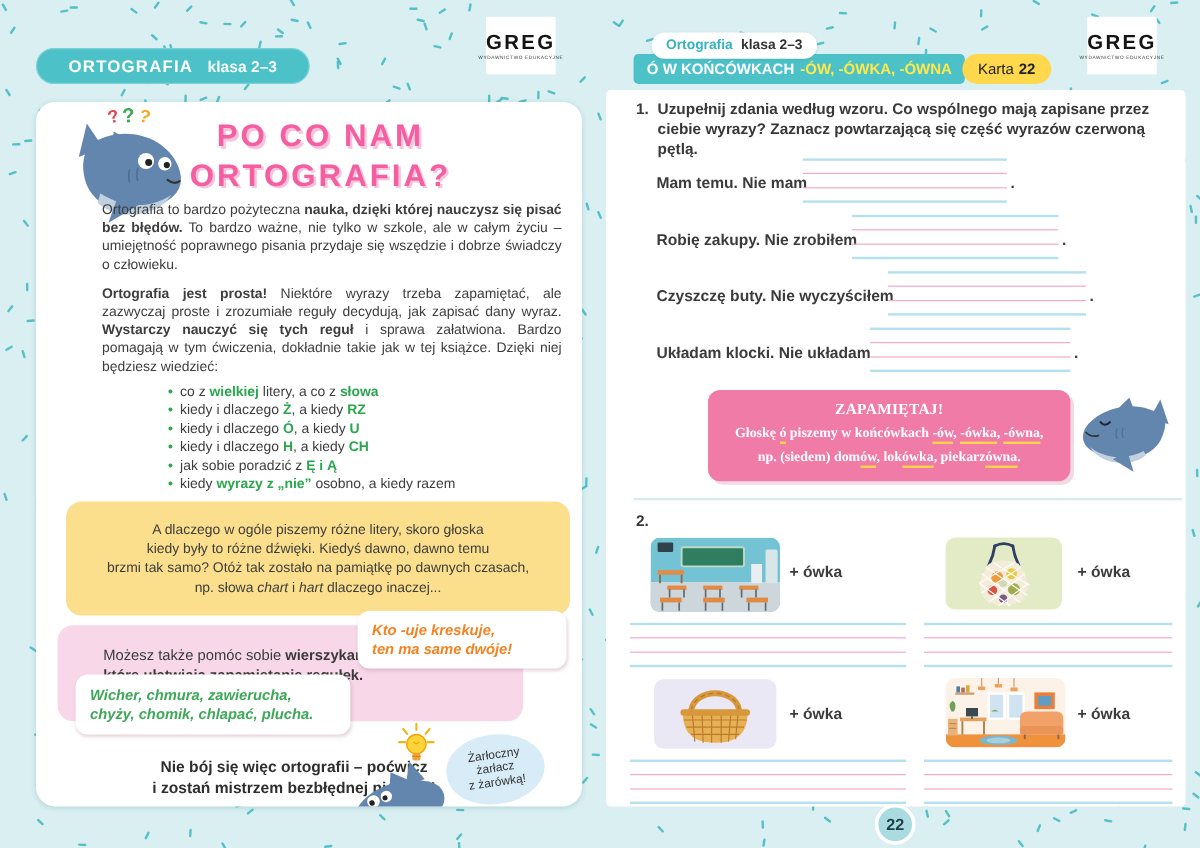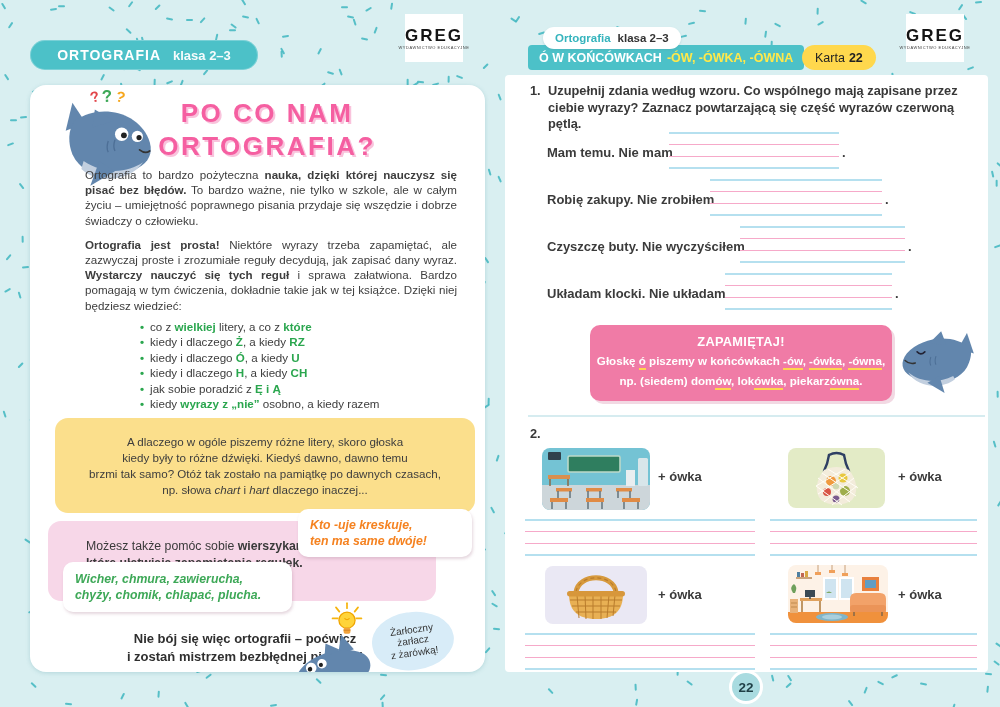--- a/index.html
+++ b/index.html
@@ -41,21 +41,21 @@
   .shark-a{position:absolute;left:20px;top:12px;width:112px;height:108px;}
   .qmarks{position:absolute;left:60px;top:2px;z-index:2;}
   .qmarks span{display:inline-block;font-weight:800;margin-right:3px;}
   .qmarks .q1{color:#e2454a;font-size:15px;transform:rotate(-16deg);}
   .qmarks .q2{color:#3da857;font-size:17px;transform:rotate(-4deg);}
   .qmarks .q3{color:#f6a71f;font-size:15px;transform:rotate(15deg);}
   .lp-title{position:absolute;left:112px;top:12px;width:250px;text-align:center;font-weight:800;font-size:26px;
             line-height:33px;letter-spacing:2.5px;color:#f55fa1;text-shadow:2px 2px 0 #f9c3dc;}
   .body-text{position:absolute;left:55px;top:82px;width:390px;font-size:11.6px;line-height:15.2px;
              text-align:justify;color:#3d3d3d;}
-  .body-text p{margin:0 18px 9px 0;}
+  .body-text p{margin:0 7px 9px 0;}
   .b{font-weight:bold;}
   .i{font-style:italic;}
   .gw{color:#2aa64e;font-weight:bold;}
   .bullets{position:absolute;left:110px;top:234px;font-size:11.6px;line-height:15.4px;color:#3d3d3d;}
   .bullet{display:flex;gap:6px;}
   .bdot{color:#2aa64e;font-weight:bold;}
   .yellow-box{position:absolute;left:25px;top:333px;width:420px;height:95px;background:#fbdf8c;border-radius:13px;
               display:flex;flex-direction:column;justify-content:center;text-align:center;font-size:11.6px;
               line-height:16px;color:#3d3d3d;}
   .pink-box{position:absolute;left:18px;top:436px;width:388px;height:80px;background:#f7d7e8;border-radius:13px;}
@@ -88,21 +88,21 @@
   .ex1-row{position:absolute;left:42px;width:435px;height:40px;}
   .ex1-row .sentence{position:absolute;left:0;top:13px;font-weight:bold;font-size:13px;color:#3b3b3b;white-space:nowrap;}
   .ex1-row .lines4{position:absolute;top:0;}
   .ex1-row .dot{position:absolute;top:13px;font-weight:bold;font-size:13px;}
   #row1{top:57px;}  #row1 .lines4{left:122px;width:170px;} #row1 .dot{left:295px;}
   #row2{top:104px;} #row2 .lines4{left:163px;width:172px;} #row2 .dot{left:338px;}
   #row3{top:151px;} #row3 .lines4{left:193px;width:165px;} #row3 .dot{left:361px;}
   #row4{top:198px;} #row4 .lines4{left:178px;width:167px;} #row4 .dot{left:348px;}
 
   .remember{position:absolute;left:85px;top:250px;width:302px;height:76px;background:#f07ba6;border-radius:10px;
-            box-shadow:3px 3px 0 #f2d9e3;text-align:center;color:#fff;}
+            box-shadow:3px 3px 0 #f2d9e3;text-align:center;color:#fff;font-family:Liberation Serif, serif;}
   .remember .rt{font-weight:bold;font-size:12.8px;margin-top:9px;letter-spacing:.3px;}
   .remember .rl{font-weight:bold;font-size:11.6px;line-height:17px;margin-top:3px;}
   .yu{border-bottom:2.5px solid #ffd54d;padding-bottom:.5px;}
   .shark-c{position:absolute;left:388px;top:251px;width:86px;height:74px;}
   .divider{position:absolute;left:23px;top:340px;width:457px;height:2px;background:#d6ecf0;}
 
   .rebus-box{position:absolute;border-radius:8px;overflow:hidden;}
   #rebus1{left:37px;top:373px;width:108px;height:62px;}
   #rebus2{left:283px;top:373px;width:97px;height:60px;background:#e3ebc6;}
   #rebus3{left:40px;top:491px;width:102px;height:58px;background:#eae8f4;}
@@ -856,21 +856,21 @@
       <div>PO CO NAM</div>
       <div>ORTOGRAFIA?</div>
     </div>
     <div class="body-text">
       <p><span>Ortografia to bardzo pożyteczna </span><span class="b">nauka, dzięki której nauczysz się pisać bez błędów.</span><span> To bardzo ważne, nie tylko w szkole, ale w całym życiu – umiejętność poprawnego pisania przydaje się wszędzie i dobrze świadczy o człowieku.</span></p>
       <p><span class="b">Ortografia jest prosta!</span><span> Niektóre wyrazy trzeba zapamiętać, ale zazwyczaj proste i zrozumiałe reguły decydują, jak zapisać dany wyraz. </span><span class="b">Wystarczy nauczyć się tych reguł</span><span> i sprawa załatwiona. Bardzo pomagają w tym ćwiczenia, dokładnie takie jak w tej książce. Dzięki niej będziesz wiedzieć:</span></p>
     </div>
     <div class="bullets">
       <div class="bullet">
           <span class="bdot">•</span>
-          <span><span>co z </span><span class="gw">wielkiej</span><span> litery, a co z </span><span class="gw">które</span></span>
+          <span><span>co z </span><span class="gw">wielkiej</span><span> litery, a co z </span><span class="gw">słowa</span></span>
         </div>
       <div class="bullet">
           <span class="bdot">•</span>
           <span><span>kiedy i dlaczego </span><span class="gw">Ż</span><span>, a kiedy </span><span class="gw">RZ</span></span>
         </div>
       <div class="bullet">
           <span class="bdot">•</span>
           <span><span>kiedy i dlaczego </span><span class="gw">Ó</span><span>, a kiedy </span><span class="gw">U</span></span>
         </div>
       <div class="bullet">

